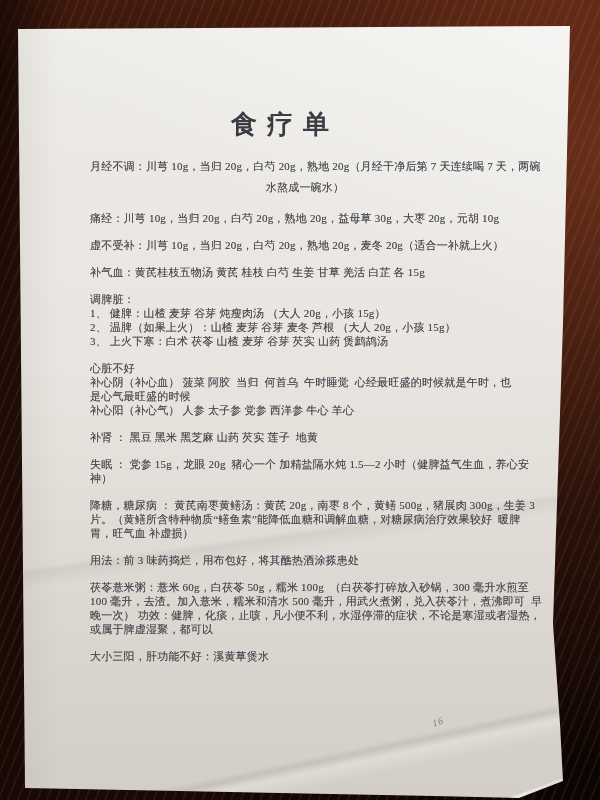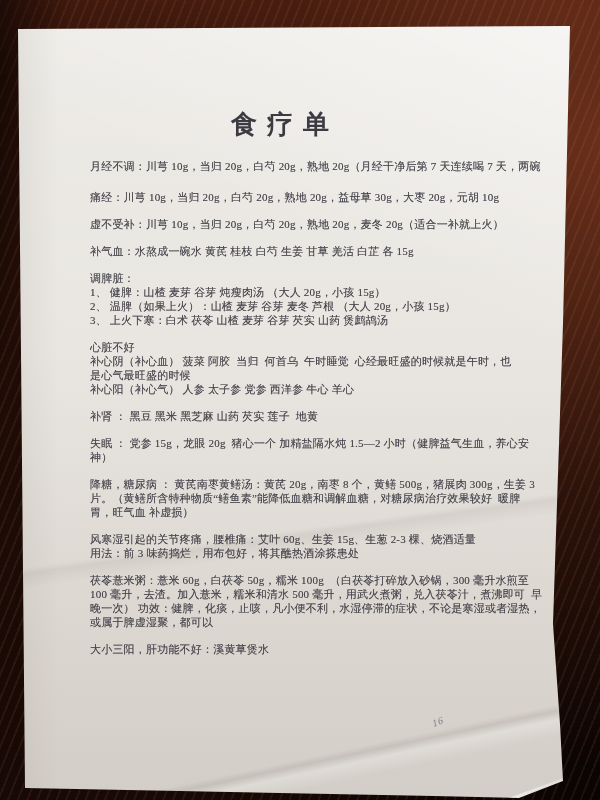--- a/index.html
+++ b/index.html
@@ -56,29 +56,30 @@
 </style>
 </head>
 <body>
 
 <div class="paper">
   <div class="doc">
     <div class="doc-title">食疗单</div>
     <div id="doc-body">
         <div class="para">
           <div class="line">月经不调：川芎 10g，当归 20g，白芍 20g，熟地 20g（月经干净后第 7 天连续喝 7 天，两碗</div>
+          <div class="line">水熬成一碗水）</div>
         </div>
         <div class="para">
           <div class="line">痛经：川芎 10g，当归 20g，白芍 20g，熟地 20g，益母草 30g，大枣 20g，元胡 10g</div>
         </div>
         <div class="para">
           <div class="line">虚不受补：川芎 10g，当归 20g，白芍 20g，熟地 20g，麦冬 20g（适合一补就上火）</div>
         </div>
         <div class="para">
-          <div class="line">补气血：水熬成一碗水 黄芪 桂枝 白芍 生姜 甘草 羌活 白芷 各 15g</div>
+          <div class="line">补气血：黄芪桂枝五物汤 黄芪 桂枝 白芍 生姜 甘草 羌活 白芷 各 15g</div>
         </div>
         <div class="para">
           <div class="line">调脾脏：</div>
           <div class="line">1、 健脾：山楂 麦芽 谷芽 炖瘦肉汤 （大人 20g，小孩 15g）</div>
           <div class="line">2、 温脾（如果上火）：山楂 麦芽 谷芽 麦冬 芦根 （大人 20g，小孩 15g）</div>
           <div class="line">3、 上火下寒：白术 茯苓 山楂 麦芽 谷芽 芡实 山药 煲鹧鸪汤</div>
         </div>
         <div class="para">
           <div class="line">心脏不好</div>
           <div class="line">补心阴（补心血） 菠菜 阿胶  当归  何首乌  午时睡觉  心经最旺盛的时候就是午时，也</div>
@@ -91,21 +92,20 @@
         <div class="para">
           <div class="line">失眠 ： 党参 15g，龙眼 20g  猪心一个 加精盐隔水炖 1.5—2 小时（健脾益气生血，养心安</div>
           <div class="line">神）</div>
         </div>
         <div class="para">
           <div class="line">降糖，糖尿病 ： 黄芪南枣黄鳝汤：黄芪 20g，南枣 8 个，黄鳝 500g，猪展肉 300g，生姜 3</div>
           <div class="line">片。（黄鳝所含特种物质“鳝鱼素”能降低血糖和调解血糖，对糖尿病治疗效果较好  暖脾</div>
           <div class="line">胃，旺气血 补虚损）</div>
         </div>
         <div class="para">
-          <div class="line">风寒湿引起的关节疼痛，腰椎痛：艾叶 60g、生姜 15g、生葱 2-3 棵、烧酒适量</div>
           <div class="line">用法：前 3 味药捣烂，用布包好，将其醮热酒涂搽患处</div>
         </div>
         <div class="para">
           <div class="line">茯苓薏米粥：薏米 60g，白茯苓 50g，糯米 100g  （白茯苓打碎放入砂锅，300 毫升水煎至</div>
           <div class="line">100 毫升，去渣。加入薏米，糯米和清水 500 毫升，用武火煮粥，兑入茯苓汁，煮沸即可  早</div>
           <div class="line">晚一次） 功效：健脾，化痰，止咳，凡小便不利，水湿停滞的症状，不论是寒湿或者湿热，</div>
           <div class="line">或属于脾虚湿聚，都可以</div>
         </div>
         <div class="para">
           <div class="line">大小三阳，肝功能不好：溪黄草煲水</div>

